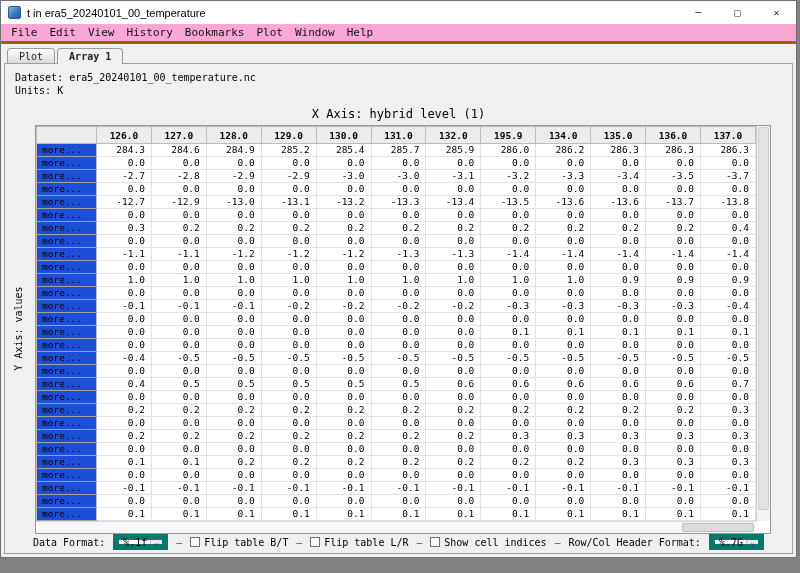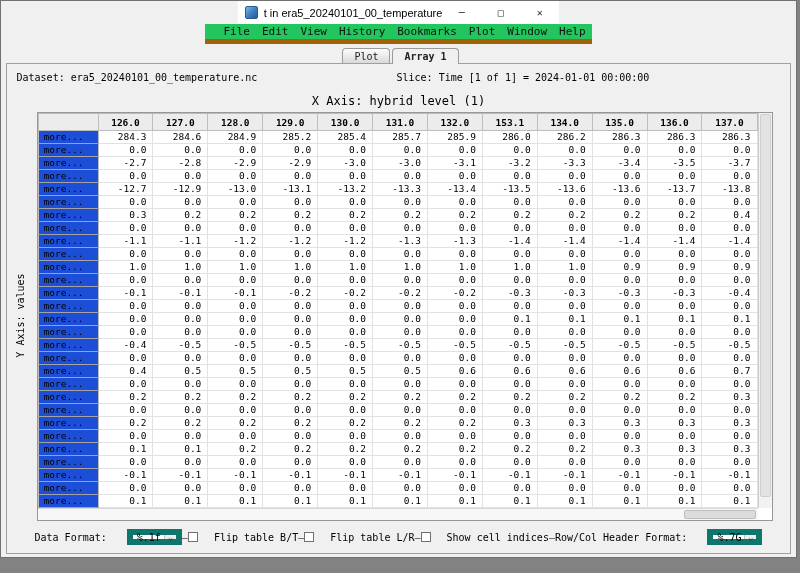--- a/index.html
+++ b/index.html
@@ -1,33 +1,33 @@
 <!DOCTYPE html>
 <html><head>
 <meta charset="utf-8">
 <style>
   * { margin:0; padding:0; box-sizing:border-box; }
   html,body { width:800px; height:573px; overflow:hidden; }
   body { background:#828282; font-family:"DejaVu Sans Mono", monospace; position:relative; }
 
   .window { position:absolute; left:0; top:0; width:797px; height:558px;
-            background:#f0f0f0; border:1px solid #707070; display:flex; flex-direction:column;align-items:center; }
+            background:#f0f0f0; border:1px solid #707070; display:flex; flex-direction:column; }
 
   
   .titlebar { height:23px; background:#ffffff; display:flex; align-items:center; padding-left:7px; flex:none; }
   .app-icon { width:13px; height:13px; border-radius:2px; margin-right:6px; flex:none;
               background:linear-gradient(135deg,#7db8e8 0%,#3a7abf 55%,#27588c 100%); border:1px solid #2b5c8f; }
   .title-text { font-size:11px; font-family:"Liberation Sans", sans-serif; color:#000; }
   .win-buttons { margin-left:auto; display:flex; height:100%; }
   .win-btn { width:39px; display:flex; align-items:center; justify-content:center;
              font-size:10px; color:#333; cursor:default; }
 
   
-  .menubar { height:20px; background:#22c55e; border-bottom:5px solid #a16207;
-             display:flex; align-items:center; padding-left:12px; flex:none; }
+  .menubar { height:20px; background:#f9a8d4; border-bottom:3px solid #a16207;
+             display:flex; align-items:center; padding-left:4px; flex:none; }
   .menu-item { font-size:11px; padding:0 6px; color:#111; white-space:nowrap; }
 
   
   .tabbar { height:19px; background:#f0f0f0; display:flex; align-items:flex-end; padding-left:6px;
             flex:none; position:relative; z-index:2; }
   .tab { font-size:10px; padding:2px 11px 1px; border:1px solid #9b9b9b; border-bottom:none;
          border-radius:4px 4px 0 0; background:linear-gradient(#fdfdfd,#d9d9d9);
          margin-right:2px; color:#222; white-space:nowrap; }
   .tab.active { background:#f0f0f0; font-weight:bold; position:relative; top:1px; padding-bottom:2px; }
 
@@ -55,21 +55,21 @@
              border-right:1px solid #e2e2e2; border-bottom:1px solid #e2e2e2; background:#fff; color:#000; }
 
   .vscroll { position:absolute; top:0; right:0; width:14px; bottom:12px; background:#f2f2f2; border-left:1px solid #cccccc; }
   .vthumb  { position:absolute; left:1px; right:1px; top:1px; height:97%; background:#e3e3e3; border:1px solid #cfcfcf; border-radius:2px; }
   .hscroll { position:absolute; left:0; right:14px; bottom:0; height:12px; background:#f7f7f7; border-top:1px solid #d8d8d8; }
   .hthumb  { position:absolute; top:1px; bottom:1px; right:2px; width:72px; background:#dcdcdc; border:1px solid #bdbdbd; border-radius:2px; }
 
   
   .controls { margin-top:auto; margin-bottom:8px; display:flex; align-items:center;
               justify-content:space-between; padding:0 28px; font-size:10px; flex:none; color:#000; }
-  .ctrl { display:flex; align-items:center; gap:16px; white-space:nowrap; }
+  .ctrl { display:flex; align-items:center; gap:4px; white-space:nowrap; }
   .combo { display:inline-flex; align-items:center; border:6px solid #0f766e; background:#fff;
            height:16px; padding-left:4px; margin-left:4px; }
   .combo .chev { width:12px; height:100%; display:flex; align-items:center; justify-content:center;
                  background:#ececec; border-left:1px solid #c5c5c5; font-size:8px; margin-left:3px; color:#333; }
   .checkbox { width:10px; height:10px; border:1px solid #707070; background:#fff; display:inline-block; flex:none; }
   .sep { color:#444; }
 </style>
 </head>
 <body>
 
@@ -105,43 +105,41 @@
   <div class="tabbar">
     <div class="tab">Plot</div>
     <div class="tab active">Array 1</div>
   </div>
 
   <div class="panel">
 
     <div class="info-row">
       <div class="info-left">
         <div>Dataset: era5_20240101_00_temperature.nc</div>
-      </div>
-      <div class="info-right">
-        <div>Slice: Time [1 of 1] = 2024-01-01 00:00:00</div>
+        <div>Units: K</div>
       </div>
     </div>
 
     <div class="xaxis-label">X Axis: hybrid level (1)</div>
 
     <div class="table-zone">
       <div class="yaxis-label">Y Axis: values</div>
       <div class="table-wrap">
         <table id="array-table">
             <thead>
               <tr>
                 <th class="corner"></th>
                 <th>126.0</th>
                 <th>127.0</th>
                 <th>128.0</th>
                 <th>129.0</th>
                 <th>130.0</th>
                 <th>131.0</th>
                 <th>132.0</th>
-                <th>153.1</th>
+                <th>195.9</th>
                 <th>134.0</th>
                 <th>135.0</th>
                 <th>136.0</th>
                 <th>137.0</th>
               </tr>
             </thead>
             <tbody>
               <tr>
                 <th>more...</th>
                 <td>284.3</td>

